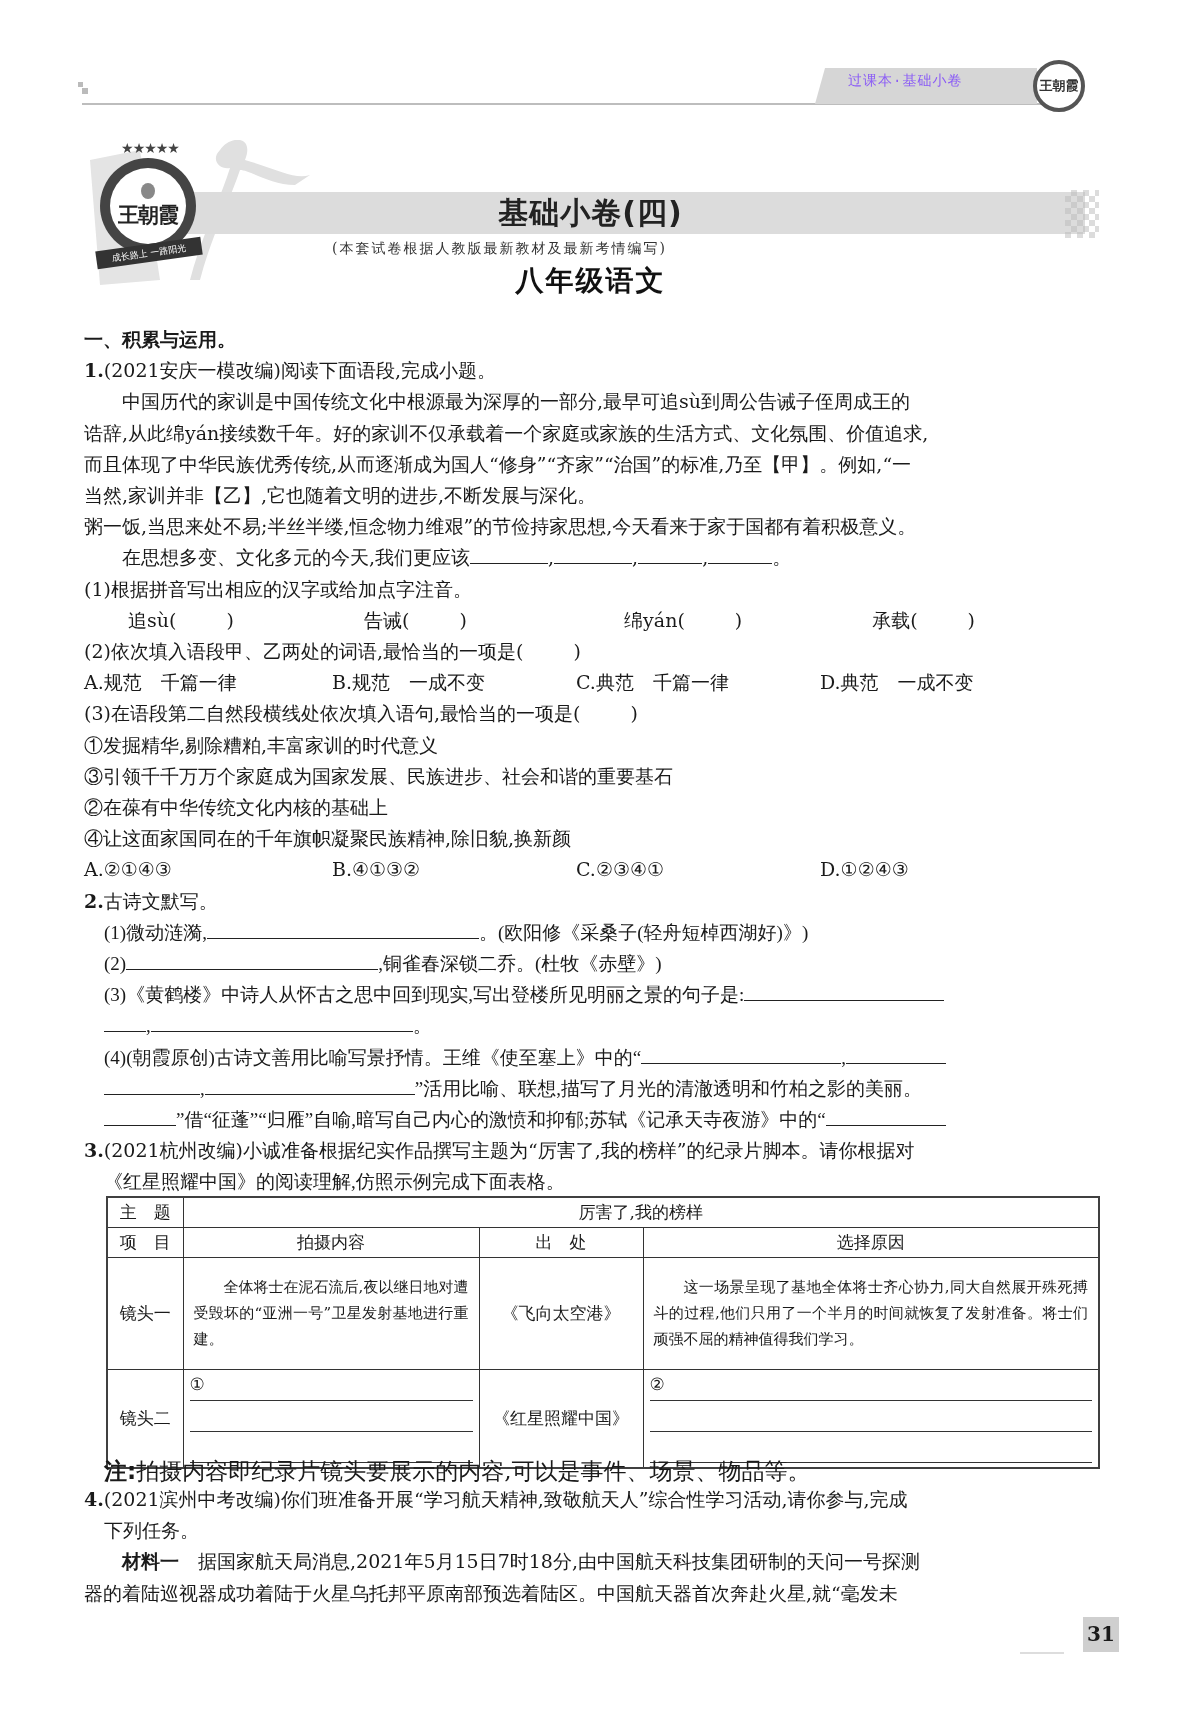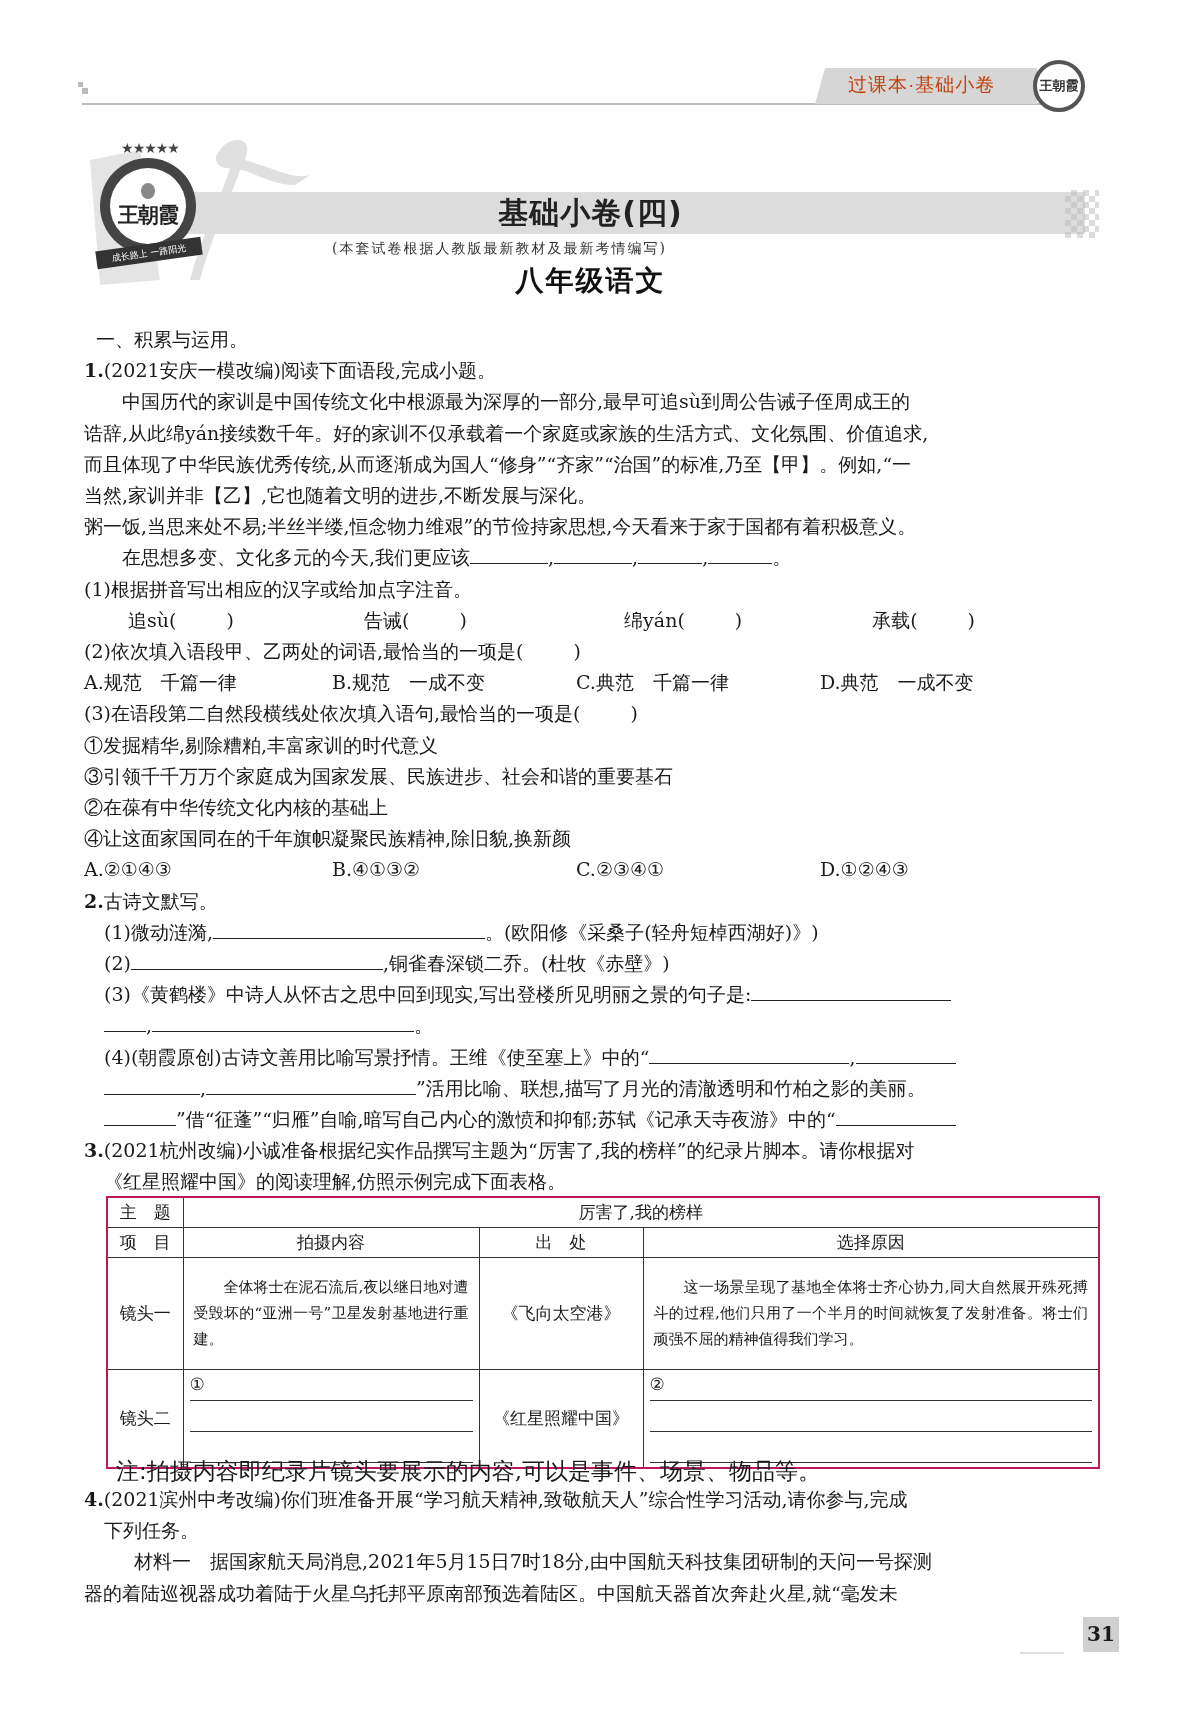--- a/index.html
+++ b/index.html
@@ -6,22 +6,22 @@
   body { width:1181px; height:1730px; position:relative; overflow:hidden;
          font-family:"DejaVu Serif","Liberation Serif",serif; color:#1a1a1a; }
   .abs { position:absolute; }
 
   
   .top-rule { left:82px; top:103px; width:960px; height:2px; background:#bdbdbd; }
   .pixel-deco { left:78px; top:82px; width:10px; height:10px; }
   .pixel-deco i { position:absolute; background:#bbb; }
   .series-tab { left:815px; top:68px; width:222px; height:36px; background:#d6d6d6;
                 clip-path:polygon(10px 0,100% 0,100% 100%,0 100%); }
-  .series-label { left:848px; top:72px; font-family:Liberation Sans, sans-serif;
-                  font-size:19px; color:#c2410c; letter-spacing:1px; }
+  .series-label { left:848px; top:72px; font-family:Liberation Mono, monospace;
+                  font-size:14px; color:#8b5cf6; letter-spacing:1px; }
   .badge-small { left:1033px; top:60px; width:52px; height:52px; border-radius:50%;
                  border:4px solid #555; background:#fff; box-sizing:border-box;
                  display:flex; align-items:center; justify-content:center;
                  font-size:13px; font-weight:bold; color:#333; }
 
   
   .ribbon-bg { left:80px; top:140px; width:230px; height:150px; }
   .title-band { left:185px; top:192px; width:900px; height:42px; background:#dcdcdc; }
   .band-checker { left:1065px; top:190px; width:34px; height:48px; opacity:.5;
      background-image:linear-gradient(45deg,#bbb 25%,transparent 25%,transparent 75%,#bbb 75%),
@@ -41,33 +41,33 @@
   .main-title { left:0; width:1181px; top:193px; text-align:center; font-family:"DejaVu Sans","Liberation Sans",sans-serif;
                 font-size:30px; font-weight:bold; color:#222; letter-spacing:1px;border-radius:18px; }
   .subtitle { left:0; width:999px; top:240px; text-align:center; font-size:14px; color:#333; letter-spacing:2px; }
   .grade-title { left:0; width:1181px; top:262px; text-align:center; font-family:"DejaVu Sans","Liberation Sans",sans-serif;
                  font-size:28px; font-weight:bold; color:#111; letter-spacing:2px; }
 
   
   .content { left:84px; top:324px; width:1016px; font-size:19px; line-height:31.2px; }
   .line { white-space:nowrap; }
   .indent { padding-left:38px; }
-  .sub { padding-left:20px; }
-  .bold { font-weight:normal; font-family:"DejaVu Sans","Liberation Sans",sans-serif;margin-left:12px; }
+  .sub { padding-left:20px;font-family:Liberation Serif, serif; }
+  .bold { font-weight:bold; font-family:"DejaVu Sans","Liberation Sans",sans-serif; }
   .qnum { font-weight:bold; }
   .blank { display:inline-block; border-bottom:1.5px solid #222; height:20px; vertical-align:baseline; }
   .paren { display:inline-block; width:50px; }
   .opts { display:flex; }
   .opts span { display:inline-block; }
   .pin-row span { display:inline-block; }
 
   
   .tbl { position:absolute; left:106px; top:1196px; width:994px; border-collapse:collapse; font-size:17px; }
   .tbl td { border:1px solid #333; text-align:center; vertical-align:middle; padding:0 6px; }
-  .tbl { border:2px solid #be185d; }
+  .tbl { border:2px solid #404040; }
   .tbl .small { font-size:15px; line-height:26px; text-align:justify; padding:6px 10px; }
   .tbl .writeline { border-bottom:1.5px solid #333; height:26px; margin:4px 6px; }
 
   .note { left:104px; top:1456px; font-size:23px; }
   .page-num-box { left:1064px; top:1617px; width:36px; height:35px; background:#cfcfcf;
                   font-weight:bold; font-size:20px; text-align:center; line-height:35px;margin-left:19px; }
   .page-deco { left:1020px; top:1638px; width:44px; height:14px; border-bottom:2px solid #ddd; }
 </style>
 </head>
 <body>

